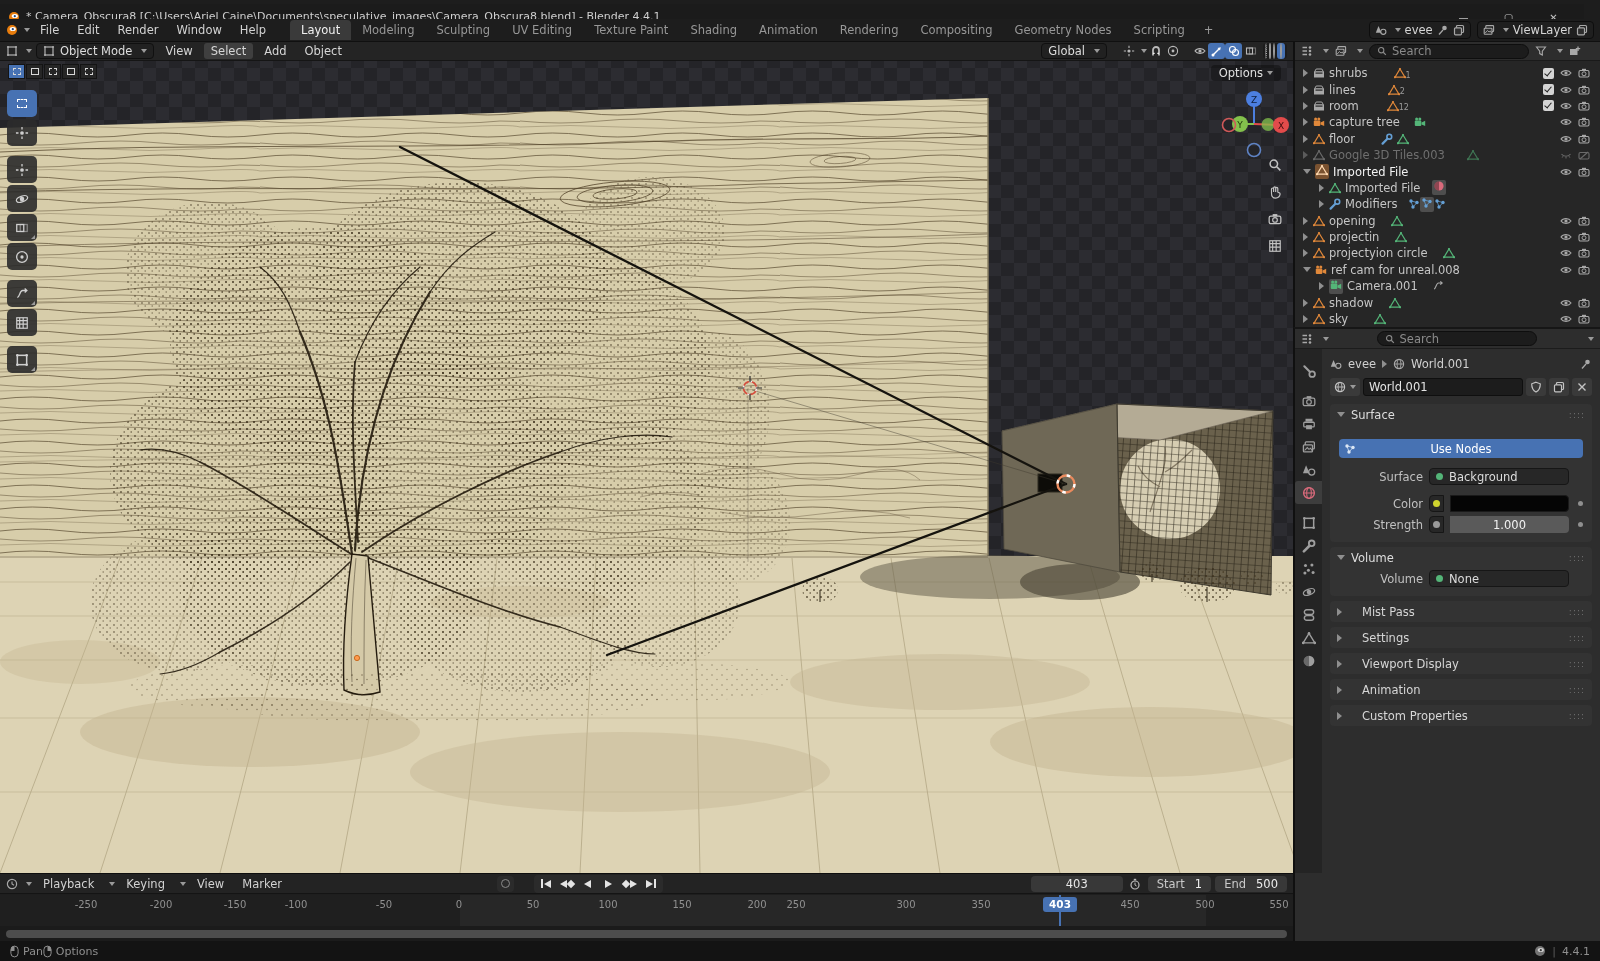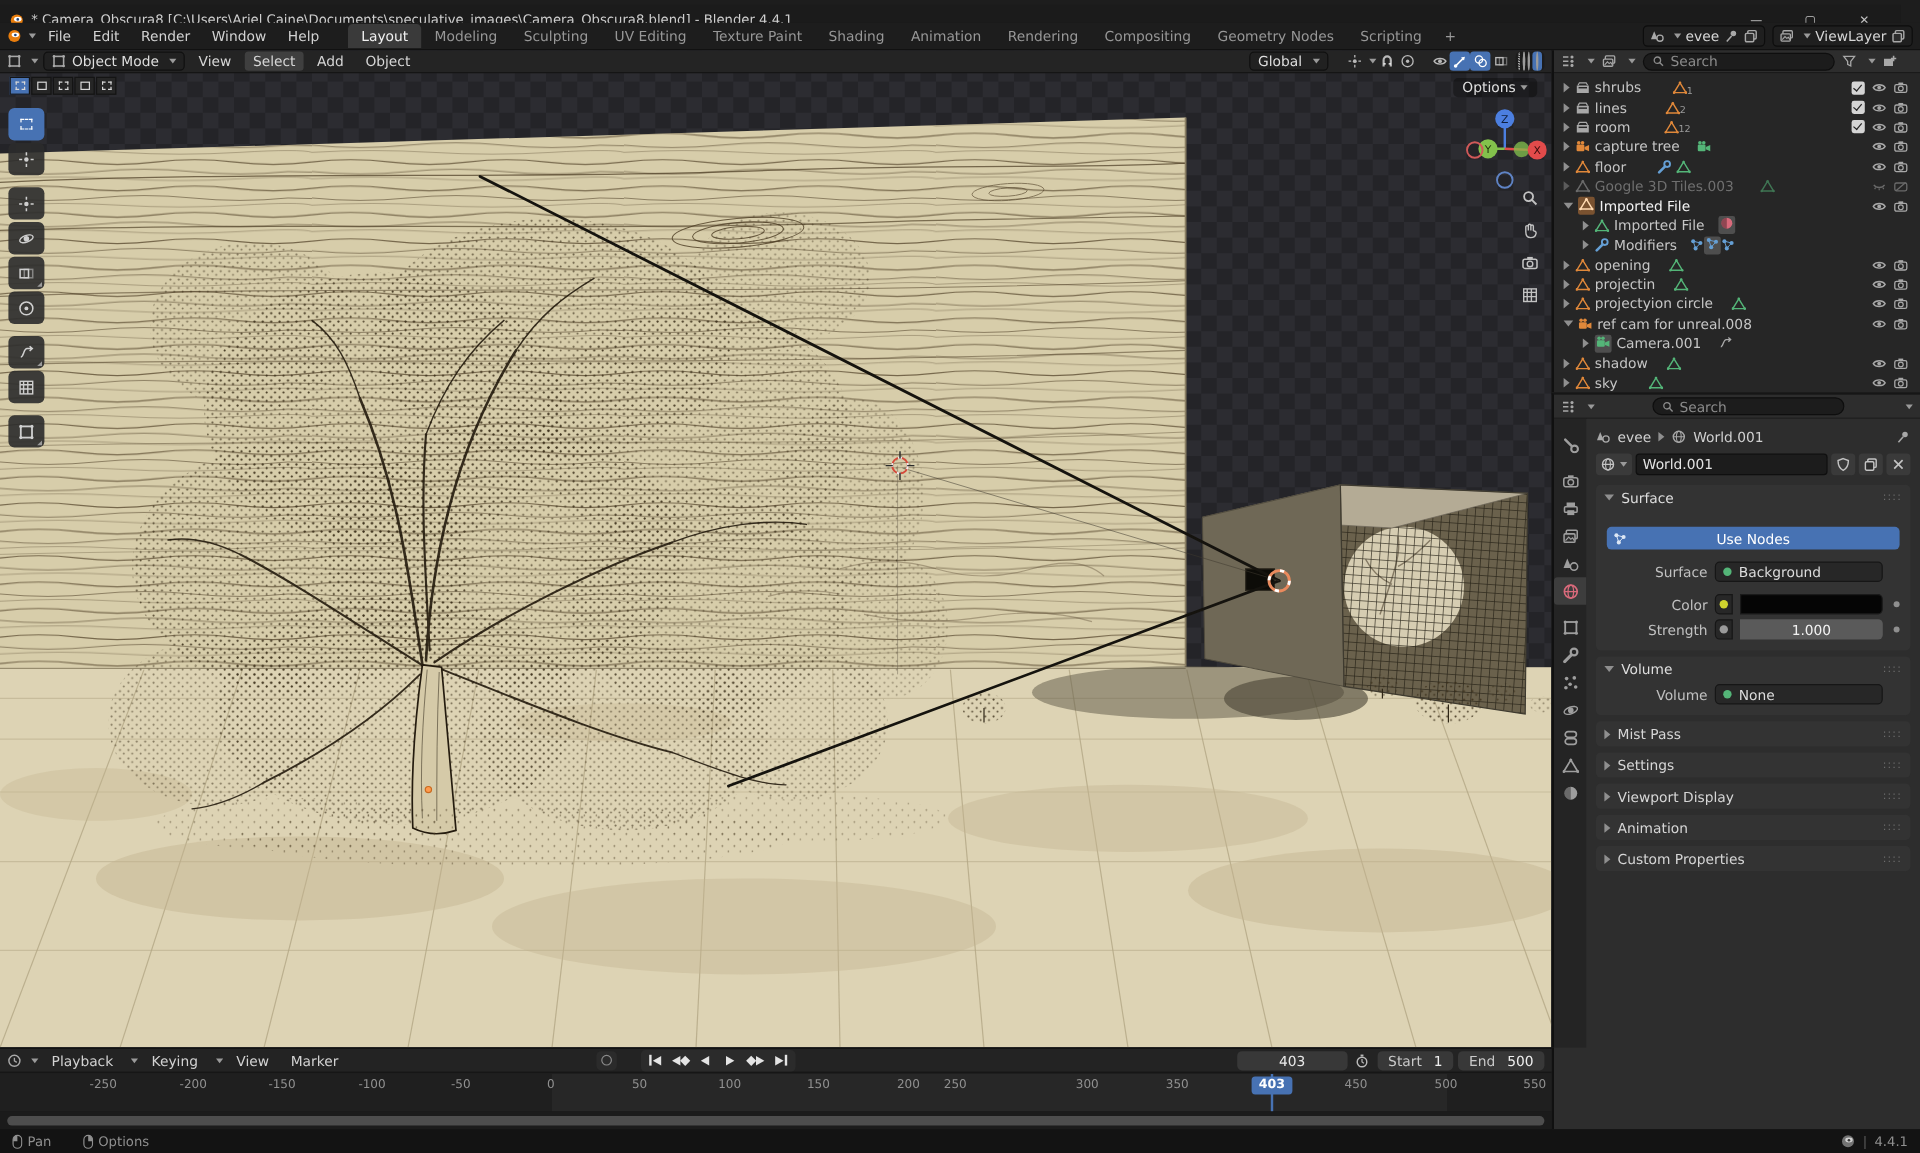--- a/index.html
+++ b/index.html
@@ -88,21 +88,21 @@
 .usenodes{margin:14px 9px 8px 9px;height:19px;background:#4772b3;border-radius:4px;display:flex;align-items:center;justify-content:center;gap:6px;color:#fff;position:relative}
 .usenodes .nico{position:absolute;left:5px}
 .prow{display:flex;align-items:center;height:21px;padding:0 9px;gap:6px}
 .plabel{width:84px;text-align:right;color:#c0c0c0;flex:none}
 .pfield{background:#272727;border:1px solid #161616;border-radius:4px;height:17px;flex:1;display:flex;align-items:center;gap:6px;padding:0 6px;color:#dcdcdc}
 .sock{width:15px;height:17px;background:#272727;border:1px solid #161616;border-radius:4px 0 0 4px;display:flex;align-items:center;justify-content:center;flex:none}
 .dot{width:7px;height:7px;border-radius:50%}
 .swatch{height:17px;flex:1;background:#050505;border:1px solid #1a1a1a;border-radius:0 4px 4px 0}
 .slider{height:17px;flex:1;background:#5a5a5a;border-radius:0 4px 4px 0;display:flex;align-items:center;justify-content:center;color:#f2f2f2}
 .animdot{width:5px;height:5px;border-radius:50%;background:#8f8f8f;flex:none;margin-left:3px}
-.cpanel{background:#333333;border-radius:4px;margin-top:5px;height:21px;display:flex;align-items:center;gap:6px;padding:0 7px;color:#d6d6d6}
+.cpanel{background:#333333;border-radius:4px;margin-top:5px;height:21px;display:flex;align-items:center;gap:20px;padding:0 7px;color:#d6d6d6}
 .cpanel .dots{margin-left:auto;color:#6e6e6e;letter-spacing:1px;font-size:9px}
 
 #timeline{left:0;top:873px;width:1293px;height:68px;background:#1e1e1e;border-top:1px solid #0e0e0e}
 #tlhdr{height:20px;display:flex;align-items:center;padding:0 6px;gap:4px;background:#232323;border-bottom:1px solid #141414}
 #tlhdr .menu{padding:1px 7px;color:#d2d2d2}
 .playgrp{display:flex;gap:1px;background:#2b2b2b;border-radius:4px;padding:1px 2px}
 .pbtn{width:20px;height:16px;display:flex;align-items:center;justify-content:center;gap:1px;color:#e8e8e8}
 .ptri{width:0;height:0;border-top:4.5px solid transparent;border-bottom:4.5px solid transparent}
 .ptri.r{border-left:7px solid #e4e4e4}
 .ptri.l{border-right:7px solid #e4e4e4}
@@ -112,21 +112,21 @@
 .rangepill{background:#383838;border-radius:4px;height:16px;display:flex;align-items:center;gap:10px;padding:0 9px;color:#c9c9c9}
 #ruler{position:absolute;left:0;top:21px;width:1293px;height:31px;background:#1f1f1f}
 #ruler .inrange{position:absolute;left:460px;top:0;width:746px;height:31px;background:#272727}
 #ruler .tick{position:absolute;top:4px;transform:translateX(-50%);color:#909090;font-size:10px}
 #playhead{position:absolute;left:1060px;top:0;height:31px;z-index:3}
 #playhead .line{position:absolute;left:-1px;top:0;width:2px;height:31px;background:#4772b3}
 #playhead .badge{position:absolute;left:-17px;top:2px;width:34px;height:15px;background:#4772b3;border-radius:3px;color:#fff;font-size:10.5px;font-weight:bold;text-align:center;line-height:15px}
 #tlscroll{position:absolute;left:0;top:52px;width:1293px;height:16px;background:#1b1b1b}
 #tlscroll .bar{position:absolute;left:6px;top:4px;width:1281px;height:8px;background:#4d4d4d;border-radius:4px}
 
-#statusbar{left:0;top:941px;width:1600px;height:20px;background:#131313;display:flex;align-items:center;padding:0 10px;gap:26px;color:#8f8f8f;font-size:11px}
+#statusbar{left:0;top:941px;width:1600px;height:20px;background:#131313;display:flex;align-items:center;padding:0 10px;gap:0;color:#8f8f8f;font-size:11px}
 #statusbar .right{margin-left:auto;display:flex;align-items:center;gap:6px}
 .mousewrap{display:flex;align-items:center;gap:4px}
 #fill-right{left:1293px;top:873px;width:307px;height:68px;background:#2d2d2d;border-left:2px solid #101010}
 </style>
 </head>
 <body>
 
 <svg width="0" height="0" style="position:absolute">
 <defs>
 <symbol id="i-blender" viewBox="0 0 12 12">
@@ -1316,21 +1316,21 @@
     <div class="rangepill">
       <span>End</span>
       <span style="color:#eee">500</span>
     </div>
   </div>
   <div id="ruler">
     <div class="inrange"></div>
     <span class="tick" style="left:86px">-250</span>
     <span class="tick" style="left:161px">-200</span>
     <span class="tick" style="left:235px">-150</span>
-    <span class="tick" style="left:310px">-100</span>
+    <span class="tick" style="left:296px">-100</span>
     <span class="tick" style="left:384px">-50</span>
     <span class="tick" style="left:459px">0</span>
     <span class="tick" style="left:533px">50</span>
     <span class="tick" style="left:608px">100</span>
     <span class="tick" style="left:682px">150</span>
     <span class="tick" style="left:757px">200</span>
     <span class="tick" style="left:796px">250</span>
     <span class="tick" style="left:906px">300</span>
     <span class="tick" style="left:981px">350</span>
     <span class="tick" style="left:1130px">450</span>

